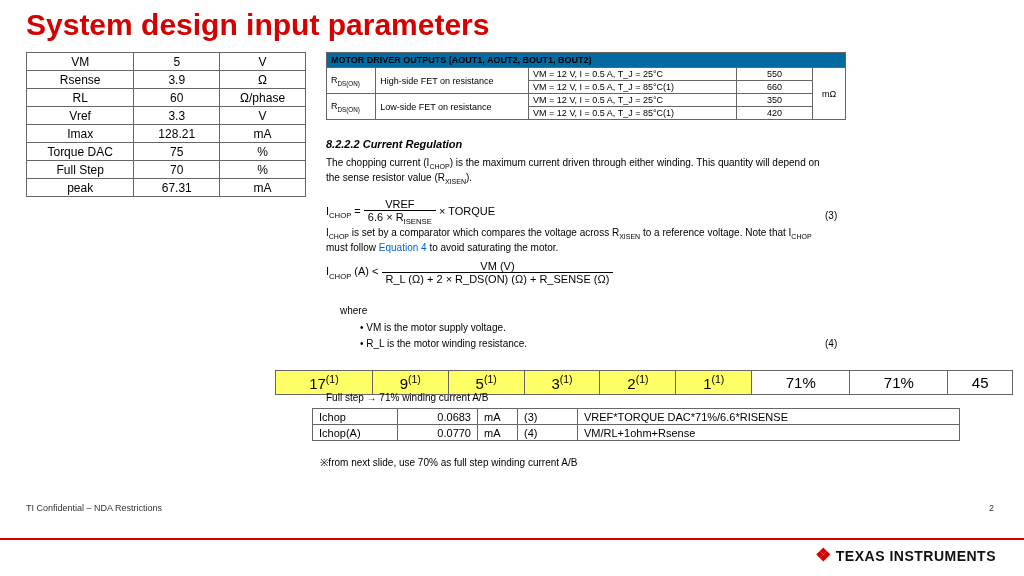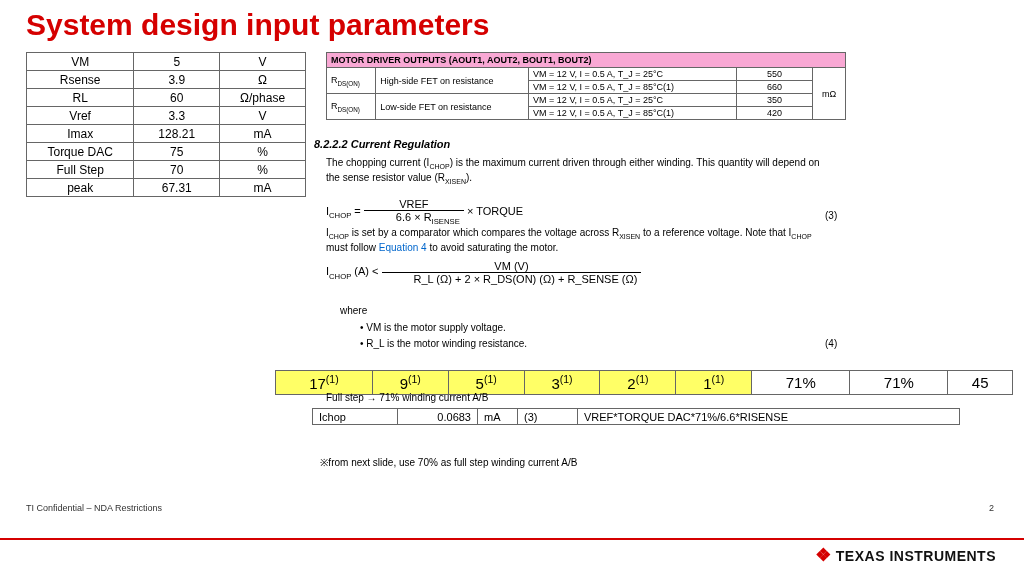--- a/index.html
+++ b/index.html
@@ -57,25 +57,25 @@
   .rds-header {
     position: absolute;
     top: 52px;
     left: 326px;
     width: 520px;
     font-size: 9px;
     font-weight: bold;
     border: 1px solid #666;
     border-bottom: none;
     padding: 2px 4px;
-    background: #f9a8d4;
+    background: #0369a1;
   }
   .section-head {
     position: absolute;
-    left: 314px;
+    left: 326px;
     top: 138px;
     font-size: 11px;
     font-weight: bold;
     font-style: italic;
   }
   .body-text {
     position: absolute;
     left: 326px;
     width: 510px;
     font-size: 10px;
@@ -85,21 +85,21 @@
     position: absolute;
     left: 326px;
     font-size: 11px;
   }
   .eq .frac {
     display: inline-block;
     text-align: center;
     vertical-align: middle;
   }
   .eq .frac .top { display: block; border-bottom: 1px solid #000; padding: 0 4px; }
-  .eq .frac .bot { display: block; padding: 0 4px; margin-left: 28px; }
+  .eq .frac .bot { display: block; padding: 0 4px; }
   .eq-num {
     position: absolute;
     font-size: 10px;
   }
   .sub { font-size: 70%; vertical-align: sub; }
   .sup { font-size: 70%; vertical-align: super; }
   .link { color: #0066cc; }
 
   .step-table {
     position: absolute;
@@ -303,20 +303,27 @@
 
 <table class="ichop-table">
   <tbody id="ichop-rows">
       <tr>
         <td style="width:85px">Ichop</td>
         <td class="num" style="width:80px">0.0683</td>
         <td style="width:40px">mA</td>
         <td style="width:60px">(3)</td>
         <td>VREF*TORQUE DAC*71%/6.6*RISENSE</td>
       </tr>
+      <tr>
+        <td style="width:85px">Ichop(A)</td>
+        <td class="num" style="width:80px">0.0770</td>
+        <td style="width:40px">mA</td>
+        <td style="width:60px">(4)</td>
+        <td>VM/RL+1ohm+Rsense</td>
+      </tr>
     </tbody>
 </table>
 
 <div class="footnote2">※from next slide, use 70% as full step winding current A/B</div>
 
 <div class="confidential">TI Confidential – NDA Restrictions</div>
 <div class="page-num">2</div>
 <div class="footer-bar"></div>
 <div class="ti-logo"><span class="chip">❖</span><span>TEXAS INSTRUMENTS</span></div>
 

